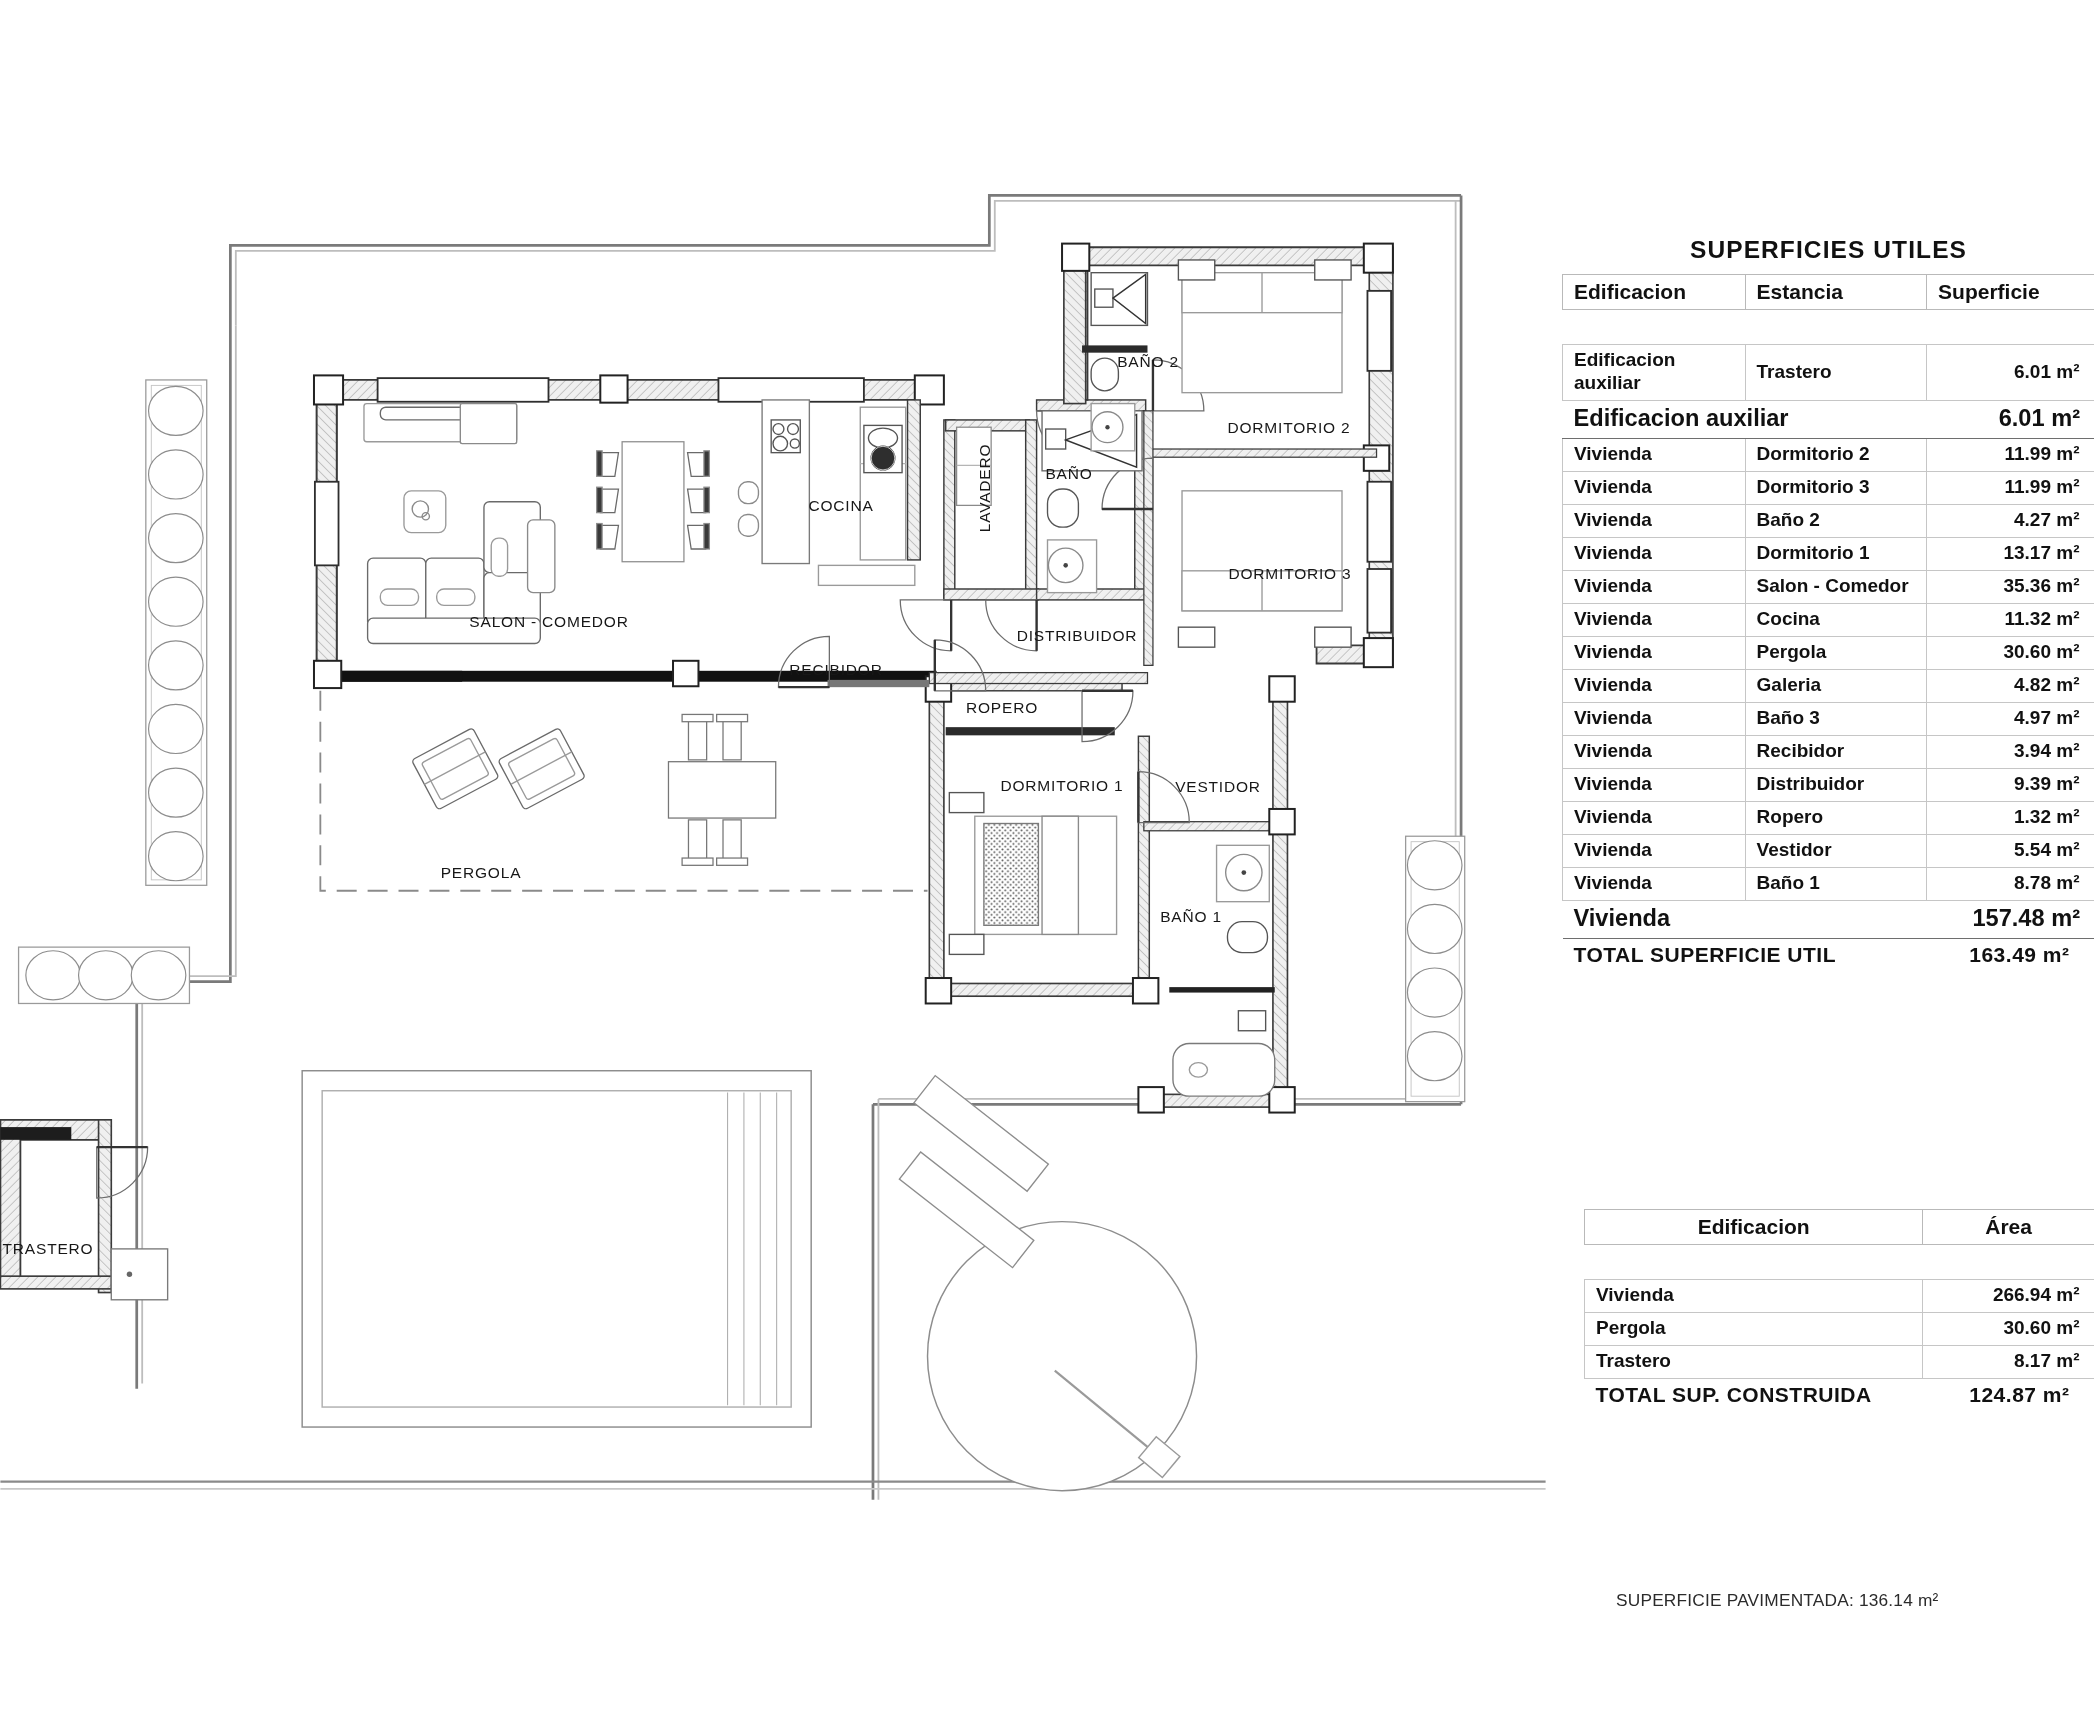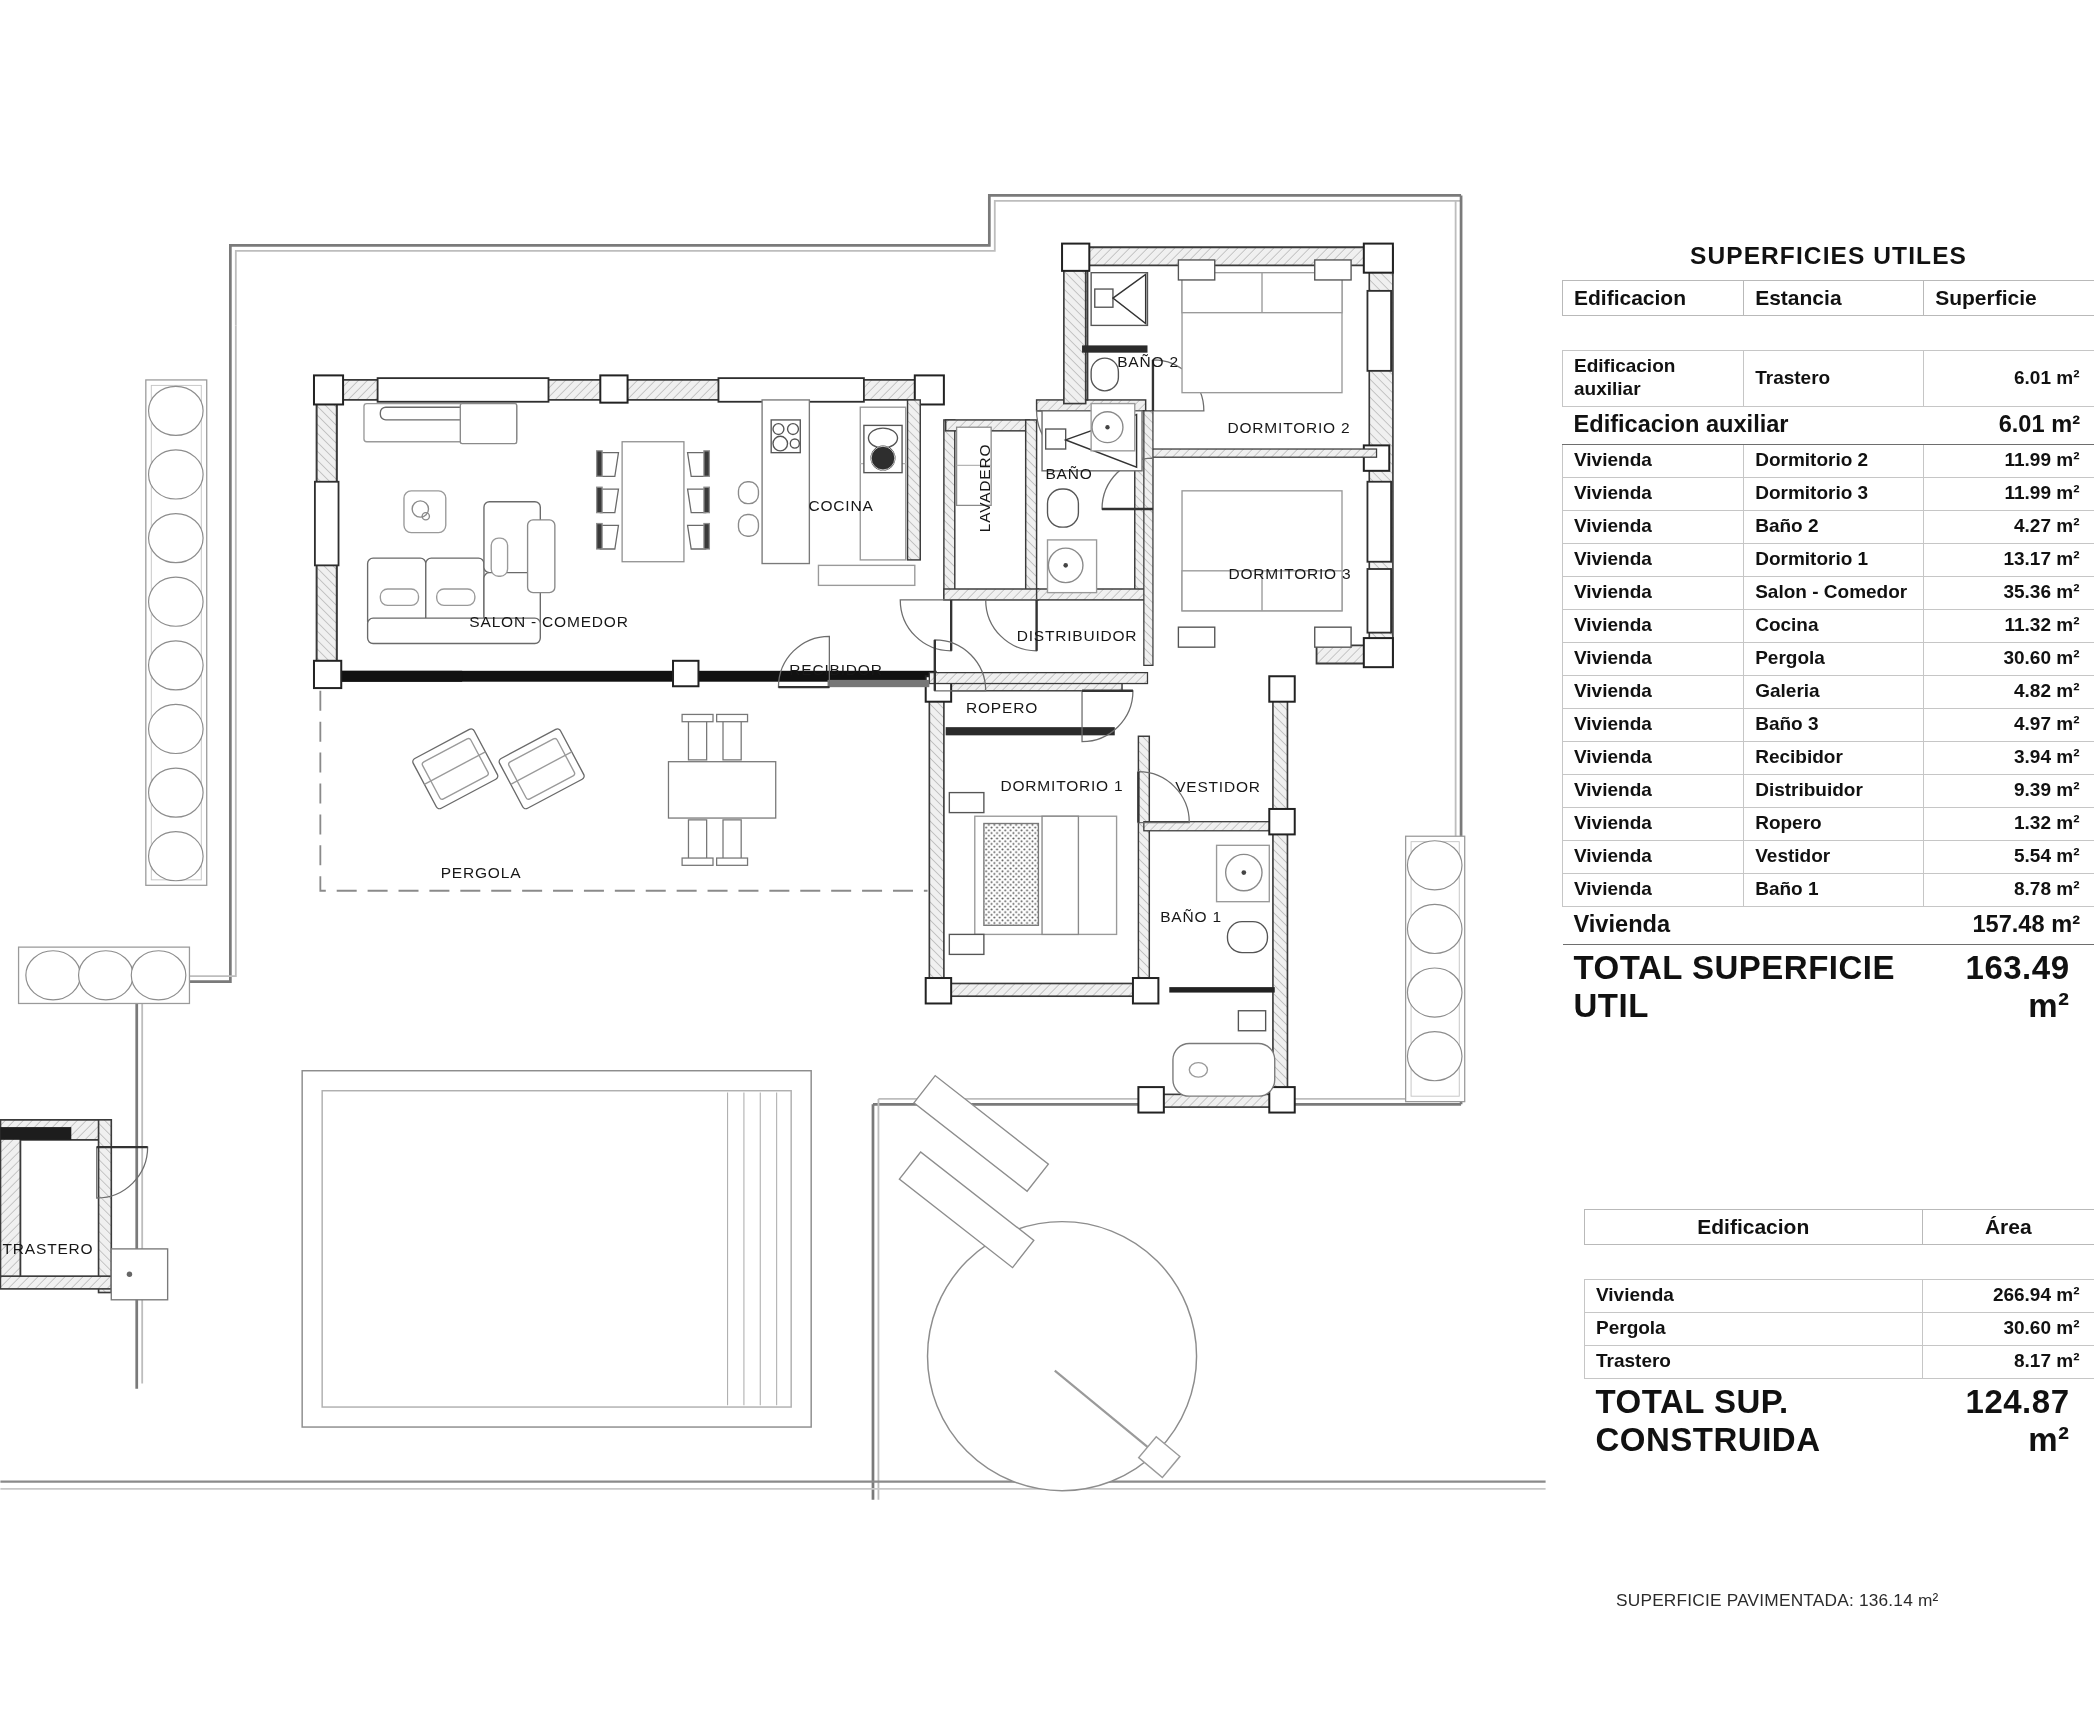--- a/index.html
+++ b/index.html
@@ -55,21 +55,21 @@
   .t-spacer td{border:none;height:23.6px;padding:0;}
   .t-row td{border:0.9px solid #c6c6c6;}
   .t-row td.num{text-align:right;padding-right:14.5px;}
   .t-sub td{
     border:none;border-top:0.9px solid #6e6e6e;border-bottom:0.9px solid #6e6e6e;
     font-size:23.6px;
   }
   .t-sub td.num{text-align:right;padding-right:14.5px;}
   .t-total td{
     border:none;
-    font-size:33px;letter-spacing:0.5px;
+    font-size:21px;letter-spacing:0.5px;
   }
   .t-total td.num{text-align:right;padding-right:25px;}
   .nb td{border:none;}
 
   .foot-note{
     position:absolute;
     font-size:17.3px;font-weight:normal;color:#2b2b2b;
     letter-spacing:0.2px;white-space:nowrap;margin-top:24px;
   }
 </style>
@@ -495,21 +495,21 @@
     <div class="rlabel" style="left:1077px;top:636px;">DISTRIBUIDOR</div>
     <div class="rlabel" style="left:836px;top:670px;">RECIBIDOR</div>
     <div class="rlabel" style="left:1002px;top:708px;">ROPERO</div>
     <div class="rlabel" style="left:1062px;top:786px;">DORMITORIO 1</div>
     <div class="rlabel" style="left:1218px;top:787px;">VESTIDOR</div>
     <div class="rlabel" style="left:1191px;top:917px;">BAÑO 1</div>
     <div class="rlabel" style="left:481px;top:873px;">PERGOLA</div>
     <div class="rlabel" style="left:48px;top:1249px;">TRASTERO</div>
   </div>
 
-  <div class="panel" style="left:1562px;top:234px;">
+  <div class="panel" style="left:1562px;top:228px;">
     <table class="sup">
       <colgroup>
           <col style="width:198px">
           <col style="width:198px">
           <col style="width:182px">
         </colgroup>
       <tbody>
         <tr class="nb">
           <td class="t-title" colspan="3">SUPERFICIES UTILES</td>
         </tr>

